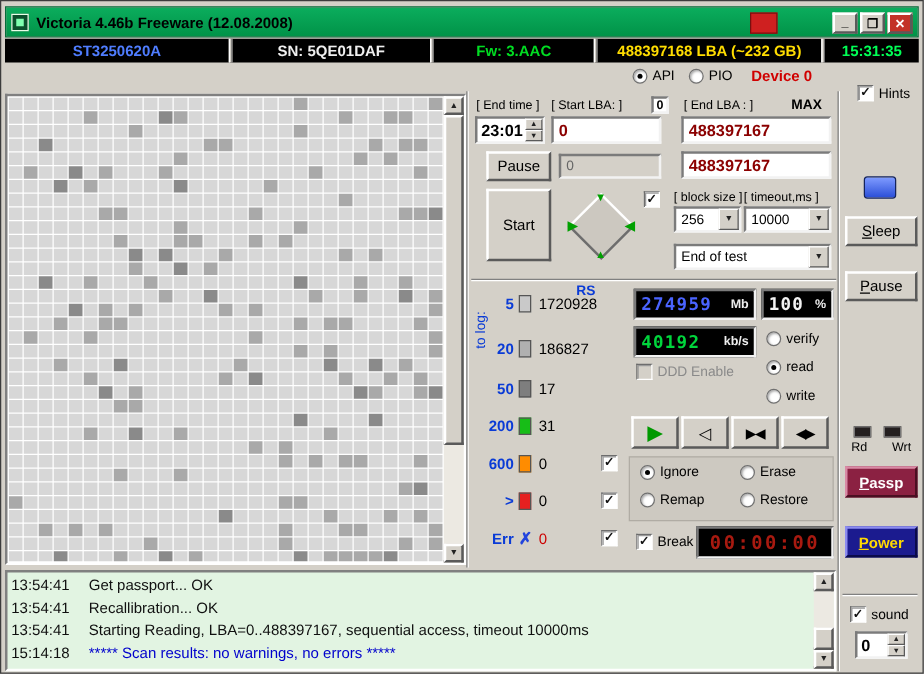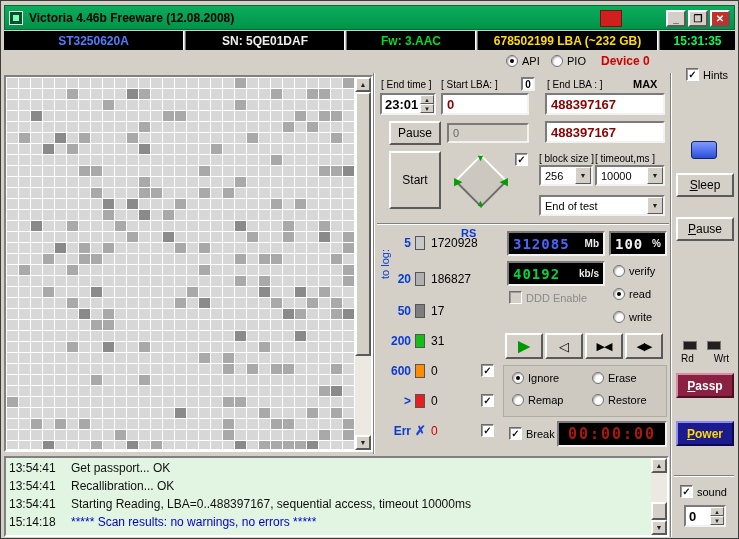--- a/index.html
+++ b/index.html
@@ -177,21 +177,21 @@
     </span>
   </div>
 
   <div class="infobar">
     <span class="seg model">ST3250620A</span>
     <span class="segdiv"></span>
     <span class="seg serial">SN: 5QE01DAF</span>
     <span class="segdiv"></span>
     <span class="seg fw">Fw: 3.AAC</span>
     <span class="segdiv"></span>
-    <span class="seg cap">678502199 LBA (~232 GB)</span>
+    <span class="seg cap">488397168 LBA (~232 GB)</span>
     <span class="segdiv"></span>
     <span class="seg clock">15:31:35</span>
   </div>
 
   <div class="tabrow">
     <span class="mrow m-api">
       <span class="rb sel"></span>
       <span>API</span>
     </span>
     <span class="mrow m-pio">
@@ -1304,21 +1304,21 @@
       <span class="cbx checked ccheck"></span>
     </div>
     <div class="crow cr6">
       <span class="clabel">Err</span>
       <span class="cblock errx">✗</span>
       <span class="cvalue redval">0</span>
       <span class="cbx checked ccheck"></span>
     </div>
 
     <div class="lcd lcd-mb">
-      <span class="lcdval">312085</span>
+      <span class="lcdval">274959</span>
       <span class="lcdunit">Mb</span>
     </div>
     <div class="lcd lcd-pct">
       <span class="lcdval">100</span>
       <span class="lcdunit">%</span>
     </div>
     <div class="lcd lcd-speed">
       <span class="lcdval">40192</span>
       <span class="lcdunit">kb/s</span>
     </div>

